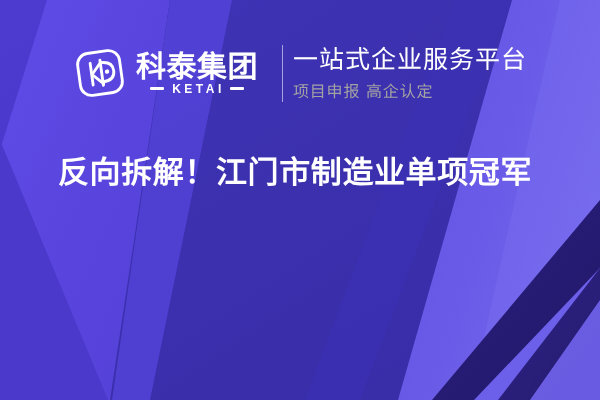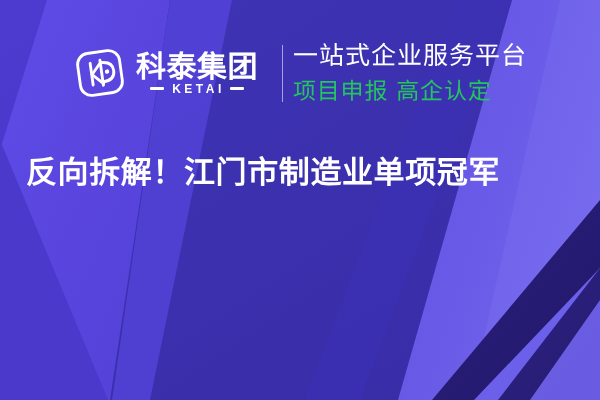--- a/index.html
+++ b/index.html
@@ -113,36 +113,36 @@
     font-size: 25px;
     line-height: 1.08;
     color: #ffffff;
     font-weight: 400;
     letter-spacing: 1px;
     white-space: nowrap;
     font-family: "DejaVu Sans", "Liberation Sans", sans-serif;
   }
 
   .tagline-sub {
-    font-size: 23px;
+    font-size: 16px;
     line-height: 1.1;
-    color: #22c55e;
+    color: #a3a3a3;
     font-weight: 400;
     letter-spacing: 0.8px;
     white-space: nowrap;
     font-family: "DejaVu Serif", "Liberation Serif", serif;
   }
 
   
   .title-block {
     position: absolute;
     left: 0;
     top: 150px;
     width: 584px;
-    padding: 0 26px;
+    padding: 0 58px;
     box-sizing: border-box;
   }
 
   .title-line {
     font-size: 31px;
     line-height: 45px;
     font-weight: 700;
     color: #ffffff;
     letter-spacing: 0.6px;
     white-space: nowrap;

